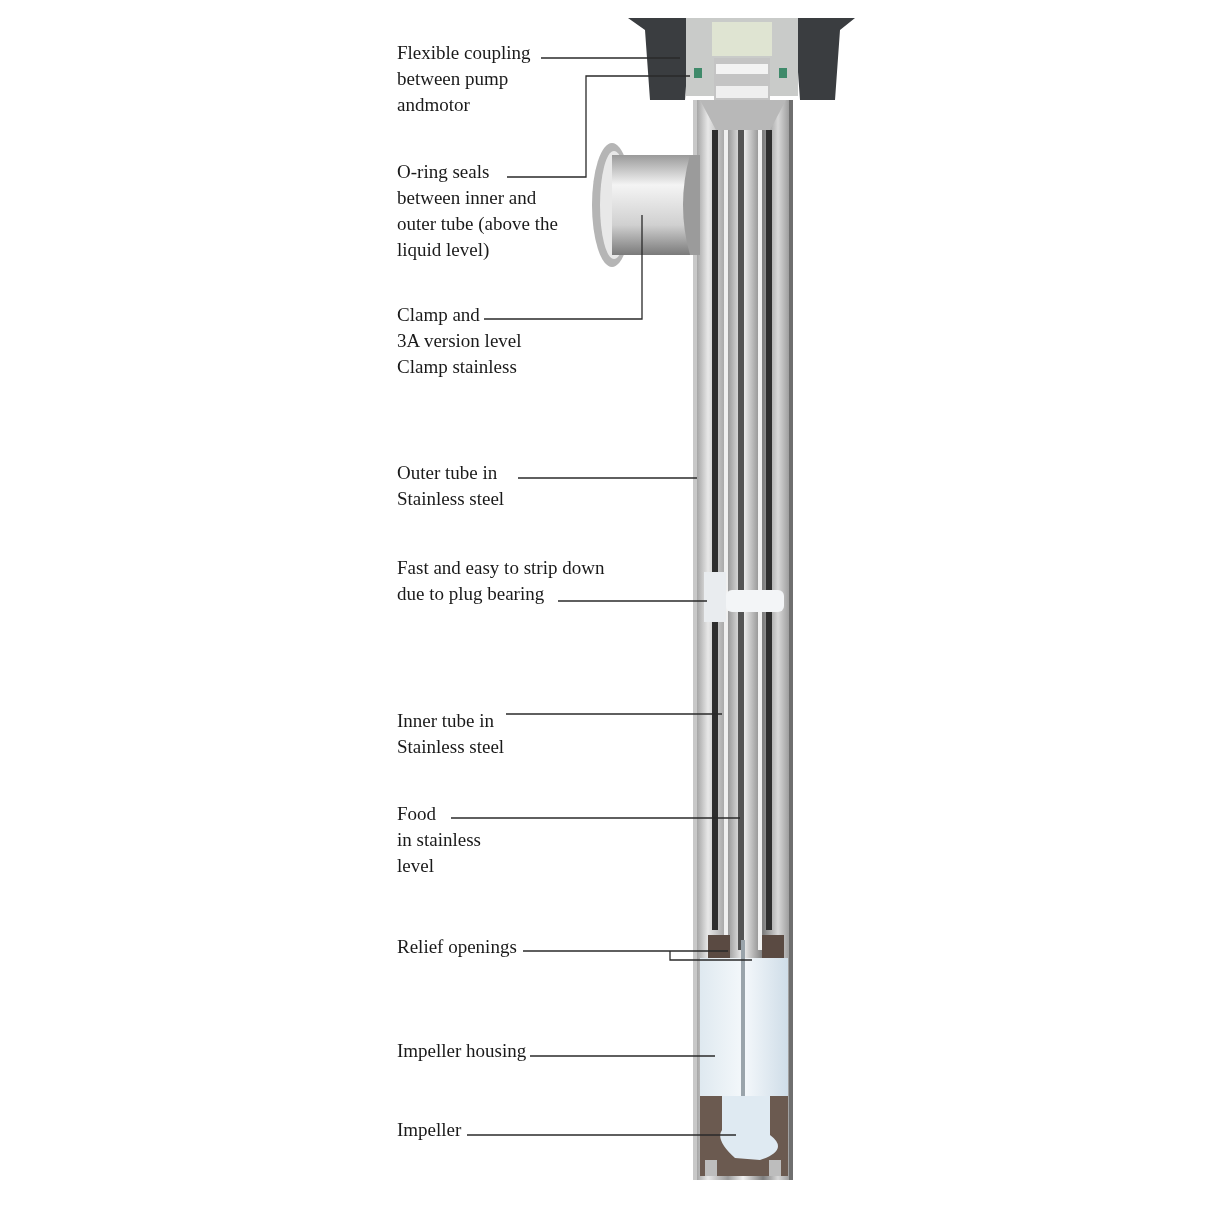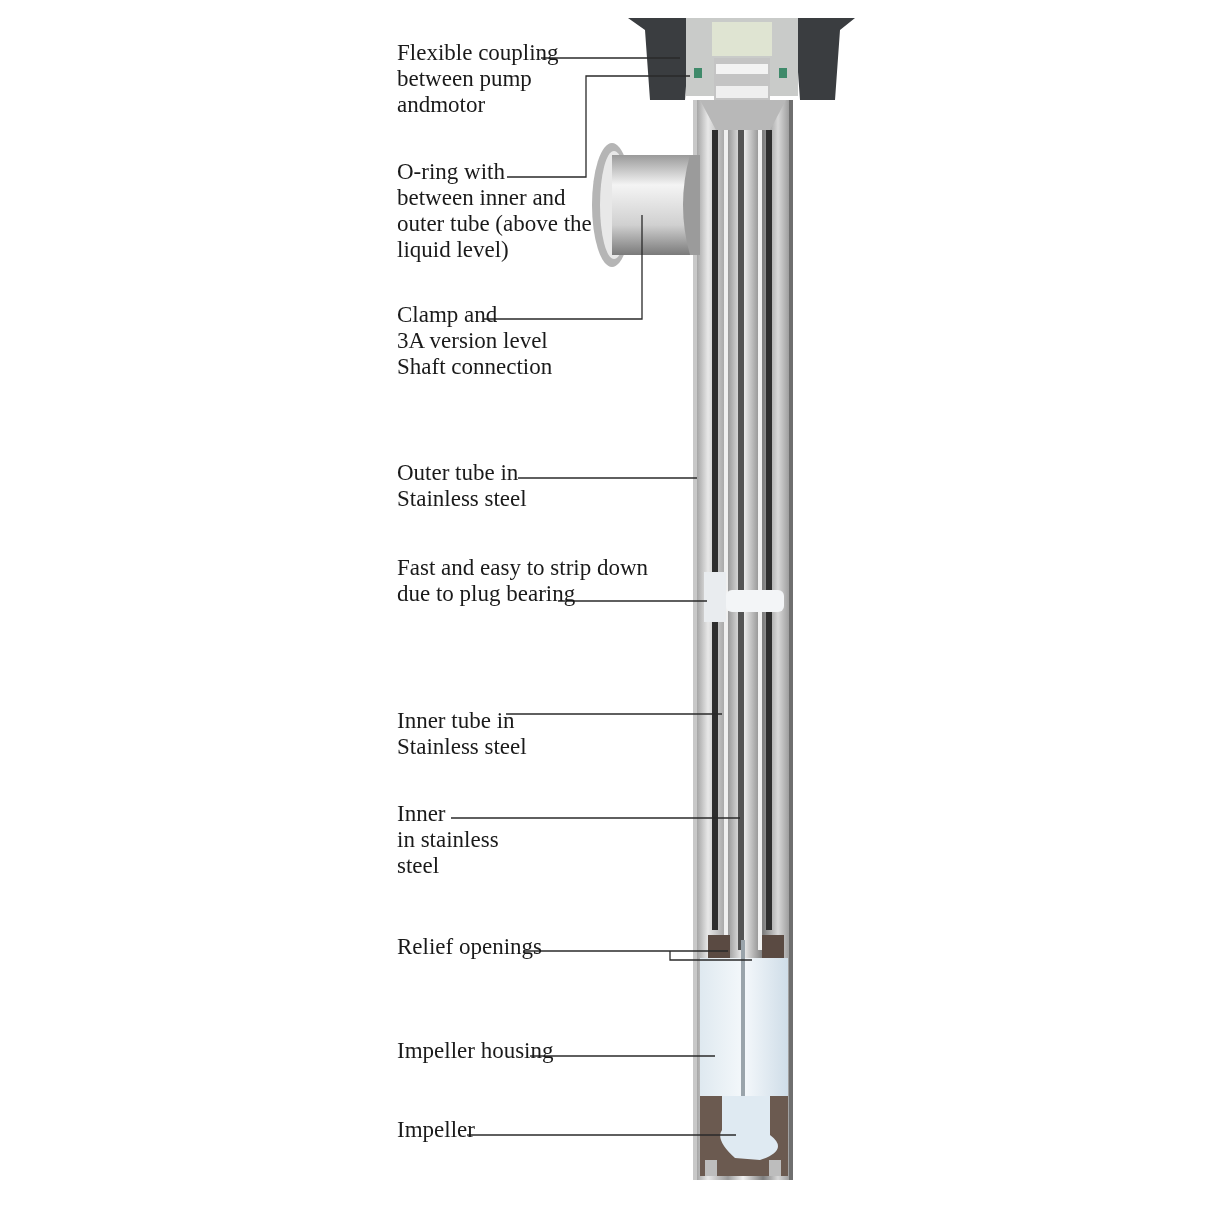--- a/index.html
+++ b/index.html
@@ -1,18 +1,18 @@
 <!DOCTYPE html>
 <html><head>
 <meta charset="utf-8">
 <style>
   html, body { margin:0; padding:0; background:#ffffff; }
   body { width:1214px; height:1214px; position:relative; overflow:hidden;
          font-family:"Liberation Serif","DejaVu Serif",serif; color:#1a1a1a; }
-  .label { position:absolute; left:397px; font-size:23px; line-height:26px; white-space:pre; }
+  .label { position:absolute; left:397px; font-size:19px; line-height:26px; white-space:pre; }
   svg.art { position:absolute; left:0; top:0; }
 </style>
 </head>
 <body>
 
 <svg class="art" width="1214" height="1214" viewBox="0 0 1214 1214">
   <defs>
     <linearGradient id="steel" x1="0" x2="1" y1="0" y2="0">
       <stop offset="0" stop-color="#8d8d8d"></stop>
       <stop offset="0.15" stop-color="#e8e8e8"></stop>
@@ -92,39 +92,39 @@
     <polyline points="670,951 670,960 752,960"></polyline>
     <polyline points="530,1056 715,1056"></polyline>
     <polyline points="467,1135 736,1135"></polyline>
   </g>
 </svg>
 
 <div class="label" style="top:40px"><span>Flexible coupling</span>
 <span>between pump</span>
 <span>andmotor</span></div>
 
-<div class="label" style="top:159px"><span>O-ring with</span>
+<div class="label" style="top:159px"><span>O-ring seals</span>
 <span>between inner and</span>
 <span>outer tube (above the</span>
 <span>liquid level)</span></div>
 
 <div class="label" style="top:302px"><span>Clamp and</span>
 <span>3A version level</span>
-<span>Shaft connection</span></div>
+<span>Clamp stainless</span></div>
 
 <div class="label" style="top:460px"><span>Outer tube in</span>
 <span>Stainless steel</span></div>
 
 <div class="label" style="top:555px"><span>Fast and easy to strip down</span>
 <span>due to plug bearing</span></div>
 
 <div class="label" style="top:708px"><span>Inner tube in</span>
 <span>Stainless steel</span></div>
 
-<div class="label" style="top:801px"><span>Inner</span>
+<div class="label" style="top:801px"><span>Food</span>
 <span>in stainless</span>
-<span>steel</span></div>
+<span>level</span></div>
 
 <div class="label" style="top:934px"><span>Relief openings</span></div>
 
 <div class="label" style="top:1038px"><span>Impeller housing</span></div>
 
 <div class="label" style="top:1117px"><span>Impeller</span></div>
 
 </body></html>

